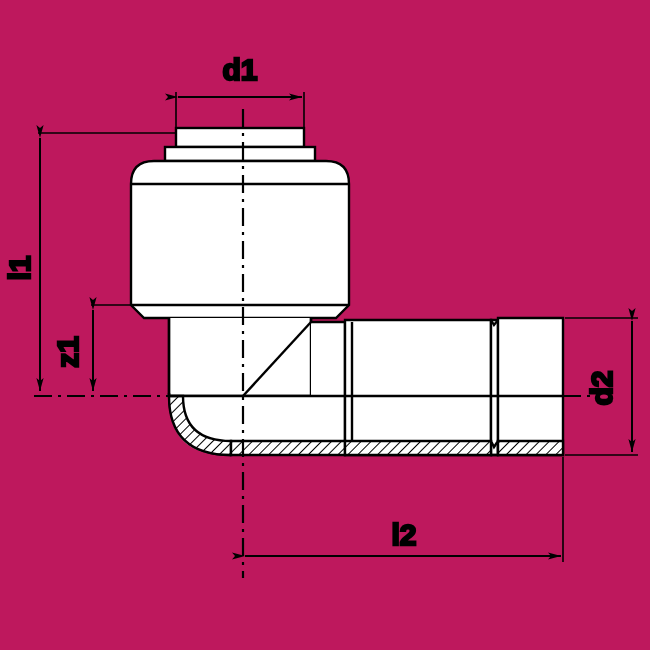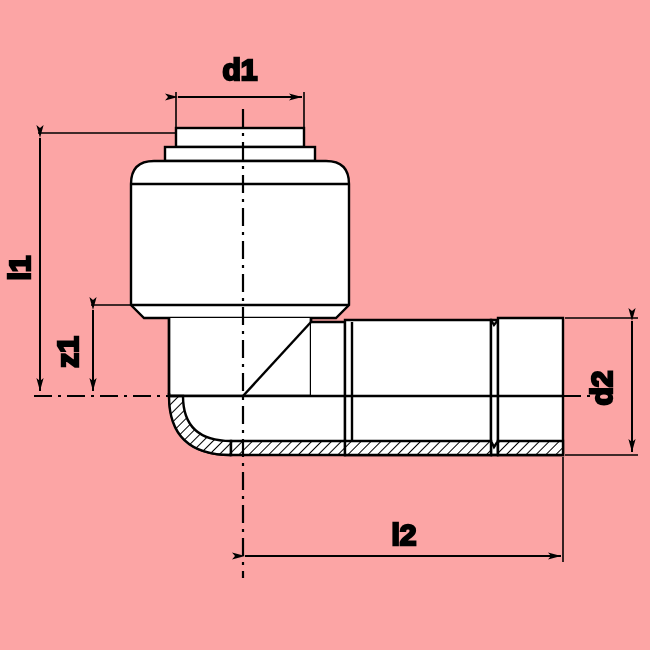--- a/index.html
+++ b/index.html
@@ -10,21 +10,21 @@
   body {
     width: 650px;
     height: 650px;
     font-family: "Liberation Sans", sans-serif;
     overflow: hidden;
   }
   #drawing-root {
     position: relative;
     width: 650px;
     height: 650px;
-    background: #fca5a5;
+    background: #be185d;
   }
   svg.cad {
     display: block;
     width: 650px;
     height: 650px;
   }
   .dim-label {
     font-family: "Liberation Sans", sans-serif;
     font-size: 30px;
     font-weight: bold;

